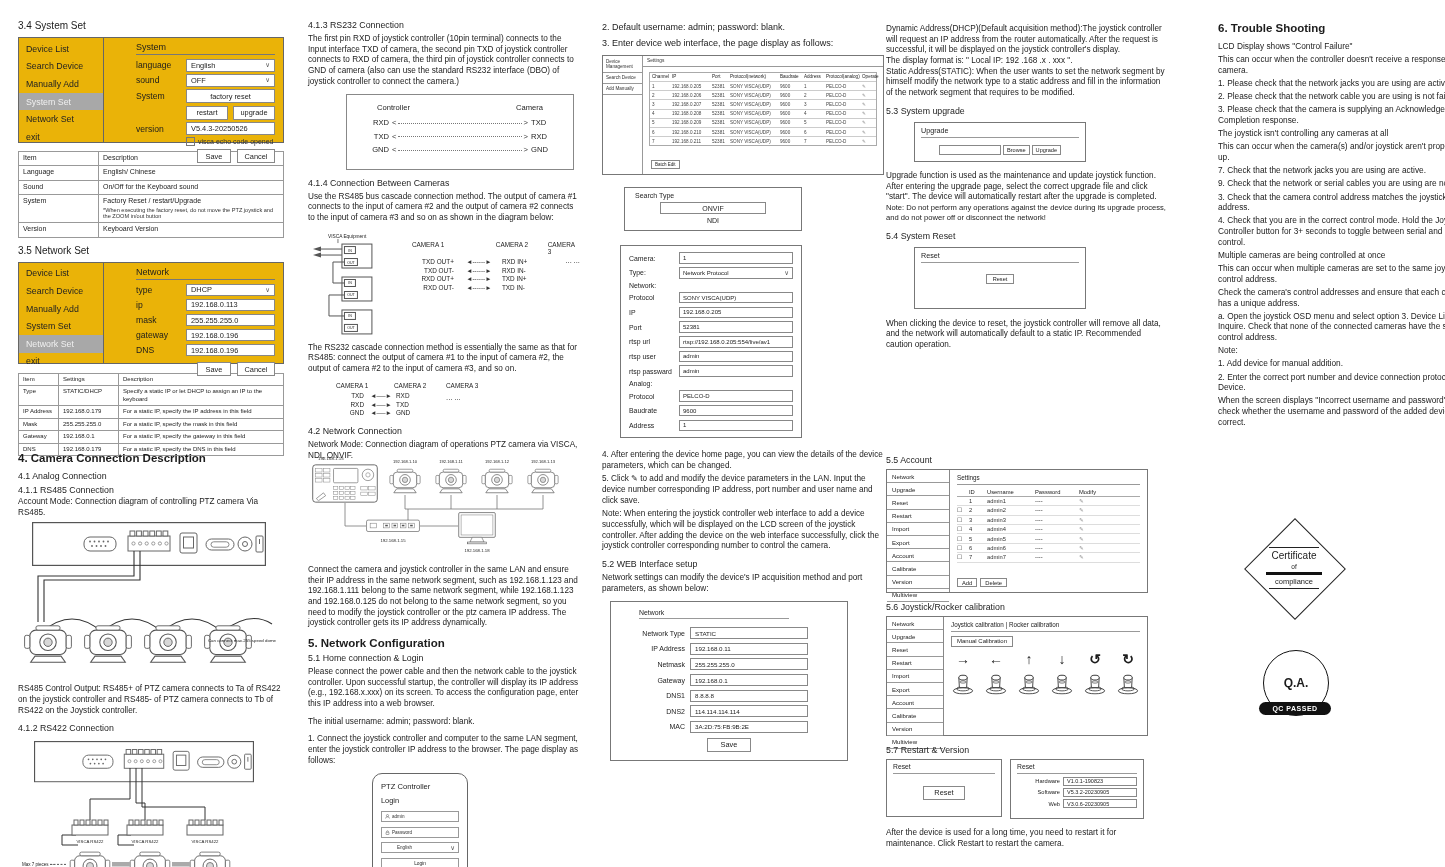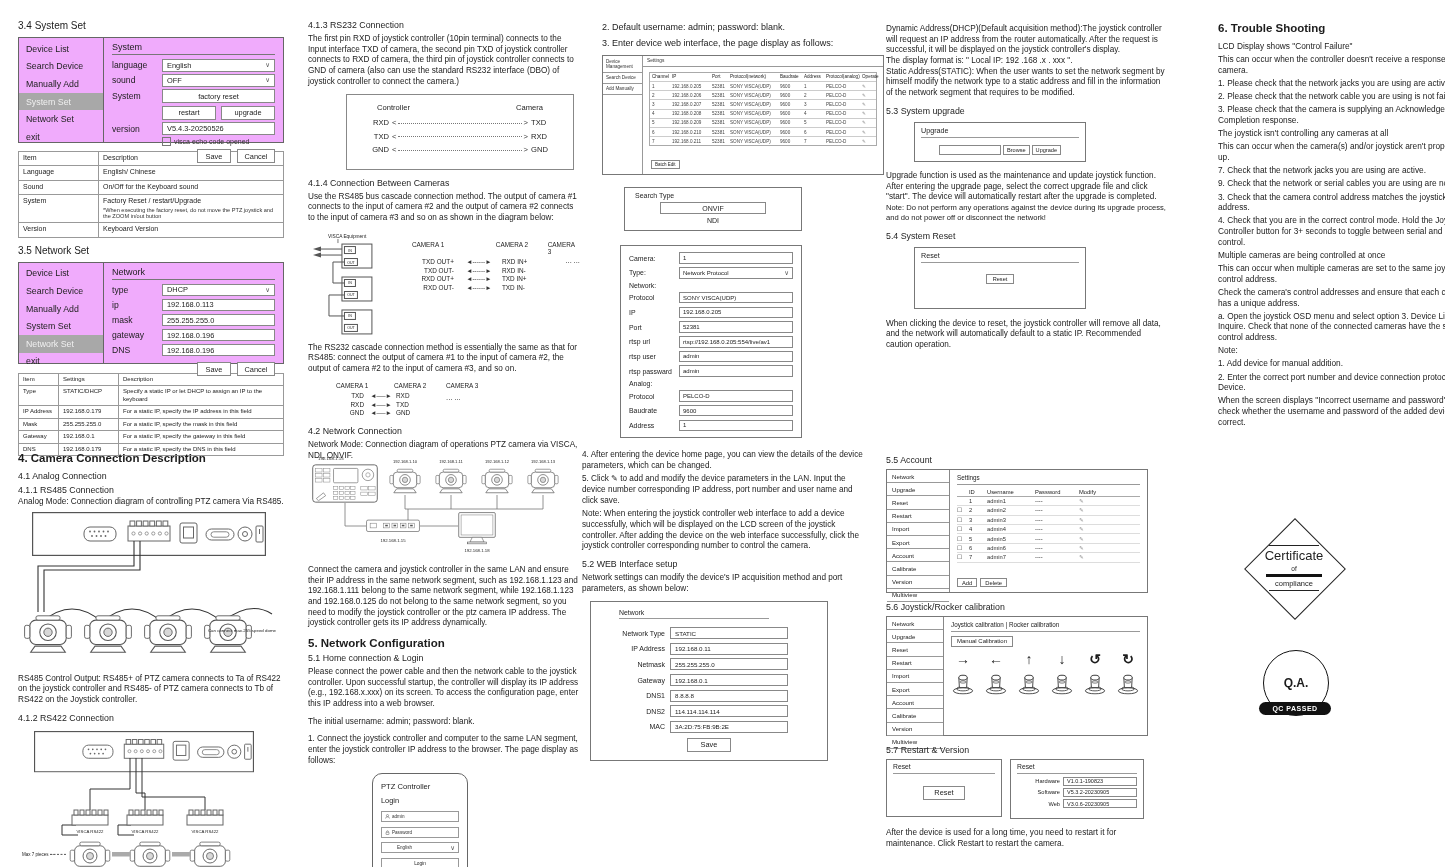--- a/index.html
+++ b/index.html
@@ -6,21 +6,21 @@
   body{font-family:"Liberation Sans",sans-serif;color:#1c1c1c;}
   .page{position:relative;width:1445px;height:867px;background:#fff;overflow:hidden;}
   .col{position:absolute;}
   .h1{font-size:11.5px;font-weight:bold;margin:0 0 7px;}
   .h2{font-size:10px;margin:0 0 6px;}
   .h3{font-size:8.8px;margin:0 0 4px;}
   .p{font-size:8.2px;line-height:1.3;margin:0 0 7px;color:#222;}
   .tsp{font-size:8.3px;line-height:1.28;margin:0 0 2.6px;color:#222;}
 
   
-  .cfg-panel{display:flex;border:1.2px solid #666;background:#f0abfc;}
+  .cfg-panel{display:flex;border:1.2px solid #666;background:#eab308;gap:24px;}
   .cfg-side{width:84px;border-right:1.2px solid #666;display:flex;flex-direction:column;padding:2px 0;}
   .cfg-item{font-size:8.8px;padding:3.8px 7px;color:#222;}
   .cfg-item.active{background:#a8a8a8;color:#f0f0f0;}
   .cfg-main{flex:1;padding:4px 8px 5px;}
   .cfg-header{font-size:9px;border-bottom:1px solid #777;padding-bottom:2px;margin-bottom:4px;}
   .crow{display:flex;align-items:center;margin-bottom:2.6px;}
   .clabel{width:50px;font-size:8.6px;flex-shrink:0;}
   .cbox{flex:1;border:1px solid #888;height:10.5px;font-size:7.4px;display:flex;align-items:center;justify-content:space-between;padding:0 4px;background:#fff;}
   .chev{font-size:6.5px;color:#555;}
   .cbtn{border:1px solid #888;font-size:7.4px;text-align:center;padding:1.5px 4px;background:#fff;display:inline-block;box-sizing:border-box;}
@@ -783,21 +783,21 @@
         <div class="tsp">2. Enter the correct port number and device connection protocol in Add Device.</div>
         <div class="tsp">When the screen displays "Incorrect username and password", please check whether the username and password of the added device are correct.</div>
         <div class="tsp"></div>
       </div>
   </div>
 
   <div class="col" style="left:18px;top:452px;width:266px;">
     <div class="h1">4. Camera Connection Description</div>
     <div class="h3">4.1 Analog Connection</div>
     <div class="h3" style="margin-bottom:2px">4.1.1 RS485 Connection</div>
-    <div class="p" style="margin-bottom:4px">Analog Mode: Connection diagram of controlling PTZ camera Via RS485.</div>
+    <div class="p" style="margin-bottom:4px">Account Mode: Connection diagram of controlling PTZ camera Via RS485.</div>
     <svg width="262" height="152" viewBox="0 0 262 152">
       <use href="#panel" x="14" y="0" width="234" height="44"></use>
       <g stroke="#333" stroke-width="1.1" fill="none">
         <path d="M116 29 V54 H20 V100"></path>
         <path d="M122 29 V58 H26 V100"></path>
         <path d="M24 110 Q54 84 84 110"></path>
         <path d="M84 110 Q114 84 144 110"></path>
         <path d="M144 110 Q174 84 204 110"></path>
         <path d="M204 110 Q232 88 254 102"></path>
       </g>
@@ -909,21 +909,21 @@
         <span>Password</span>
       </div>
       <div class="lrow lsel">
           <span style="margin-left:12px">English</span>
           <span class="chev">∨</span>
         </div>
       <div class="lbtn">Login</div>
     </div>
   </div>
 
-  <div class="col" style="left:582px;top:450px;width:282px;">
+  <div class="col" style="left:602px;top:450px;width:282px;">
     <div class="p" style="margin-bottom:3px">4. After entering the device home page, you can view the details of the device parameters, which can be changed.</div>
     <div class="p" style="margin-bottom:3px">5. Click ✎ to add and modify the device parameters in the LAN. Input the device number corresponding IP address, port number and user name and click save.</div>
     <div class="p">Note: When entering the joystick controller web interface to add a device successfully, which will be displayed on the LCD screen of the joystick controller. After adding the device on the web interface successfully, click the joystick controller corresponding number to control the camera.</div>
     <div class="h3" style="margin-top:6px">5.2 WEB Interface setup</div>
     <div class="p">Network settings can modify the device's IP acquisition method and port parameters, as shown below:</div>
     <div class="netform">
       <div class="netform-h">Network</div>
       <div>
 
           <div class="nrow">
@@ -1151,21 +1151,21 @@
           </div>
       </div>
     </div>
     <div class="p" style="margin-top:9px">After the device is used for a long time, you need to restart it for maintenance. Click Restart to restart the camera.</div>
   </div>
 
   <div class="col" style="left:1240px;top:514px;width:108px;height:108px">
     <div class="diamond"></div>
     <div class="diamond-text">
       <div class="dline"></div>
-      <div style="font-size:13px">Certificate</div>
+      <div style="font-size:10px">Certificate</div>
       <div style="font-size:6.5px">of</div>
       <div class="dthick"></div>
       <div style="font-size:7.5px">compliance</div>
       <div class="dline"></div>
     </div>
   </div>
 
   <div class="col" style="left:1258px;top:650px;width:76px;height:88px">
     <div class="qa-circle">
         <span class="qa-title">Q.A.</span>

